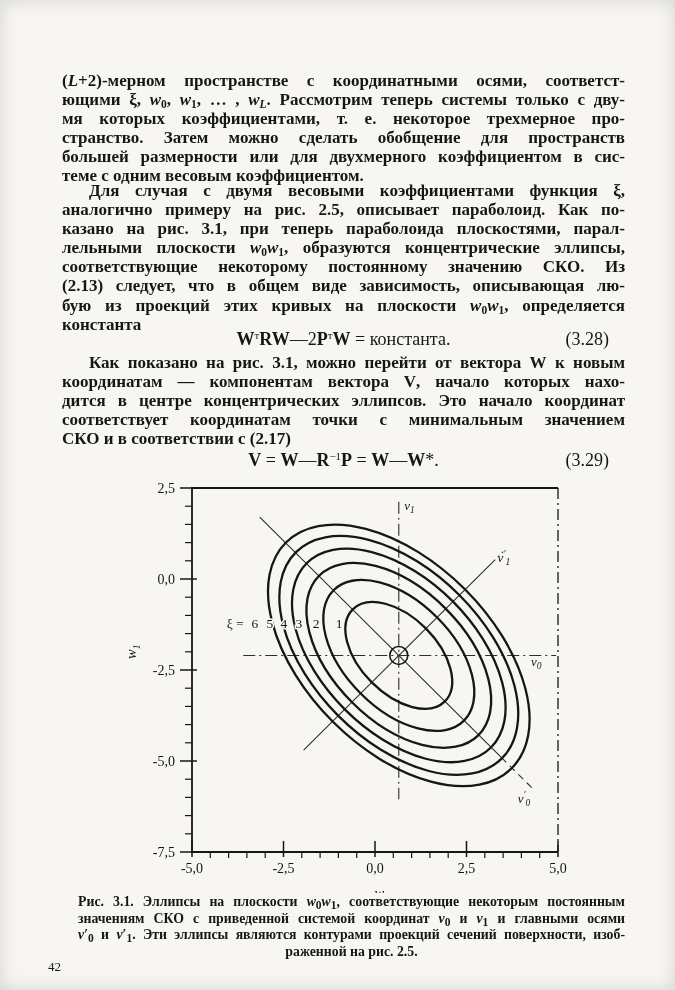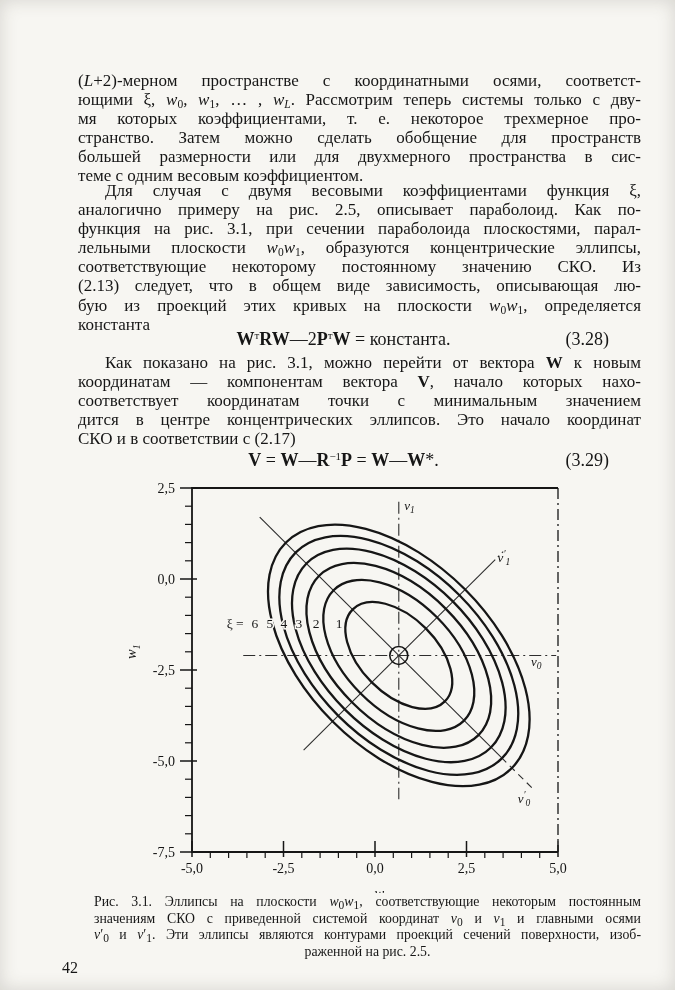--- a/index.html
+++ b/index.html
@@ -2,75 +2,75 @@
 <html><head>
 <meta charset="utf-8">
 <style>
   html,body{margin:0;padding:0;background:#d8d7d3;}
   .page{
     position:relative;width:675px;height:990px;margin:0 auto;
     background:#f7f6f2;color:#161616;overflow:hidden;
     font-family:"Liberation Serif",serif;
     box-shadow:inset 0 0 18px rgba(60,55,45,.18);
   }
-  .block{position:absolute;left:78px;width:563px;}
+  .block{position:absolute;left:62px;width:563px;font-weight:bold;}
   .line{
     font-size:17px;line-height:19.1px;
     text-align:justify;text-align-last:justify;
     white-space:normal;
   }
   .line-last{text-align-last:left;}
   .para.indent .line:first-child{text-indent:27px;}
   i{font-style:italic;}
   sub{font-size:11.5px;vertical-align:-3px;line-height:0;}
   sup{font-size:11px;vertical-align:6px;line-height:0;}
   .equation{position:absolute;left:62px;width:563px;text-align:center;
     font-size:18px;line-height:21px;}
   .eq-num{position:absolute;right:16px;top:0;font-weight:normal;}
   .caption .line{font-size:13.8px;line-height:16.6px;margin-left:16px;}
   .caption .line-last{text-align-last:center;}
-  .pageno{position:absolute;left:62px;top:959px;font-size:16px;}
+  .pageno{position:absolute;left:48px;top:959px;font-size:13px;}
   .figwrap{position:absolute;left:120px;top:483px;width:500px;height:410px;}
   svg text{font-family:"Liberation Serif",serif;}
 </style>
 </head>
 <body>
 
 <div class="page">
 
   <div class="block para" style="top:71px">
       <div class="line">(<i>L</i>+2)-мерном пространстве с координатными осями, соответст-</div>
       <div class="line">ющими ξ, <i>w</i><sub>0</sub>, <i>w</i><sub>1</sub>, … , <i>w<sub>L</sub></i>. Рассмотрим теперь системы только с дву-</div>
       <div class="line">мя которых коэффициентами, т. е. некоторое трехмерное про-</div>
       <div class="line">странство. Затем можно сделать обобщение для пространств</div>
-      <div class="line">большей размерности или для двухмерного пространства в сис-</div>
+      <div class="line">большей размерности или для двухмерного коэффициентом в сис-</div>
       <div class="line line-last">теме с одним весовым коэффициентом.</div>
     </div>
 
   <div class="block para indent" style="top:181px">
       <div class="line">Для случая с двумя весовыми коэффициентами функция ξ,</div>
       <div class="line">аналогично примеру на рис. 2.5, описывает параболоид. Как по-</div>
-      <div class="line">функция на рис. 3.1, при сечении параболоида плоскостями, парал-</div>
+      <div class="line">казано на рис. 3.1, при теперь параболоида плоскостями, парал-</div>
       <div class="line">лельными плоскости <i>w</i><sub>0</sub><i>w</i><sub>1</sub>, образуются концентрические эллипсы,</div>
       <div class="line">соответствующие некоторому постоянному значению СКО. Из</div>
       <div class="line">(2.13) следует, что в общем виде зависимость, описывающая лю-</div>
       <div class="line">бую из проекций этих кривых на плоскости <i>w</i><sub>0</sub><i>w</i><sub>1</sub>, определяется</div>
       <div class="line line-last">константа</div>
     </div>
 
   <div class="equation" style="top:329px">
     <span><b>W</b><sup>т</sup><b>RW</b>—2<b>P</b><sup>т</sup><b>W</b> = константа.</span>
     <span class="eq-num">(3.28)</span>
   </div>
 
   <div class="block para indent" style="top:353px">
       <div class="line">Как показано на рис. 3.1, можно перейти от вектора <b>W</b> к новым</div>
       <div class="line">координатам — компонентам вектора <b>V</b>, начало которых нахо-</div>
+      <div class="line">дится в центре концентрических эллипсов. Это начало координат</div>
       <div class="line">соответствует координатам точки с минимальным значением</div>
-      <div class="line">дится в центре концентрических эллипсов. Это начало координат</div>
       <div class="line line-last">СКО и в соответствии с (2.17)</div>
     </div>
 
   <div class="equation" style="top:450px">
     <span><b>V</b> = <b>W</b>—<b>R</b><sup>−1</sup><b>P</b> = <b>W</b>—<b>W</b>*.</span>
     <span class="eq-num">(3.29)</span>
   </div>
 
   <div class="figwrap">
     <svg id="fig-svg" width="500" height="410" viewBox="0 0 500 410">

